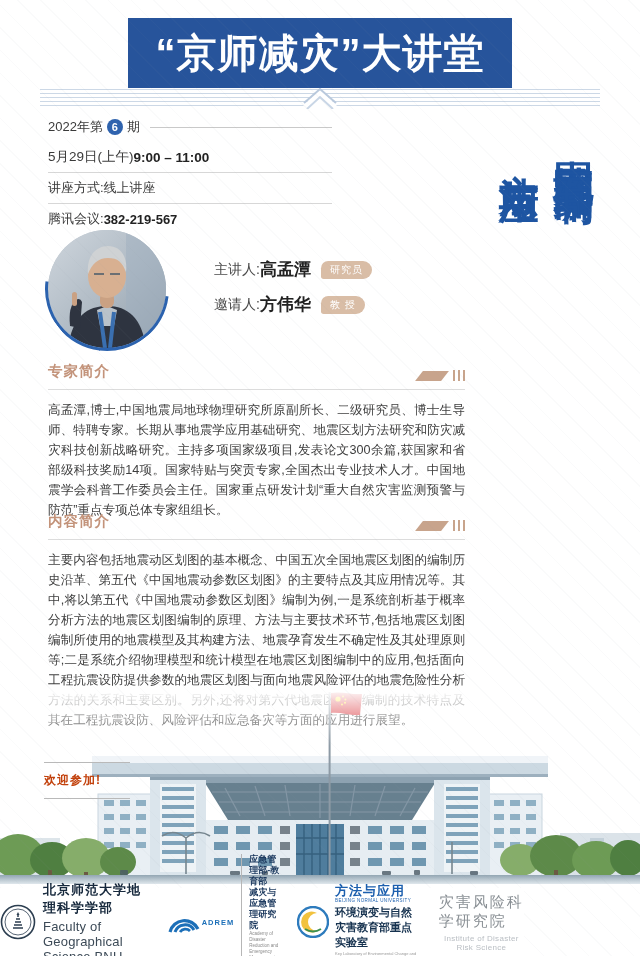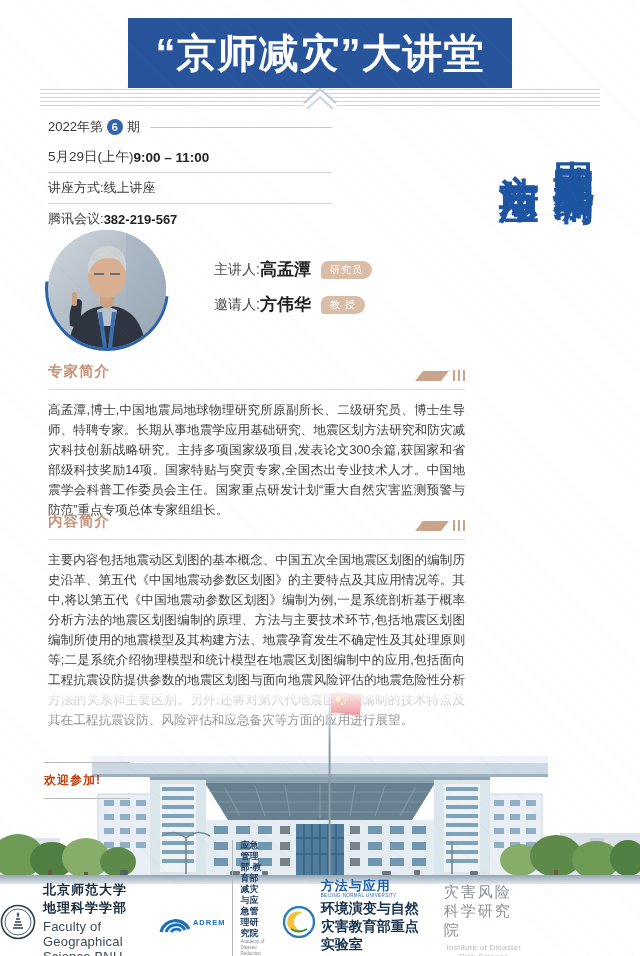--- a/index.html
+++ b/index.html
@@ -81,21 +81,21 @@
   .org1-en { font-size:13px; color:#3c4a57; margin-top:2px; letter-spacing:.2px; }
   .org2-icon-col { display:flex; flex-direction:row; align-items:center; }
   .adrem-label { font-size:7.5px; font-weight:bold; color:#1c6fb8; letter-spacing:1px; margin-top:1px; }
   .org2-text { margin-left:7px; padding-left:7px; border-left:1px solid #b6b6b6; }
   .org2-cn { font-size:9px; font-weight:bold; color:#1d3a5f; line-height:11px; }
   .org2-en { font-size:4.5px; color:#8a8a8a; line-height:6px; }
   .org3-text { margin-left:6px; }
   .org3-cn { font-family:"Liberation Serif","DejaVu Serif",serif; font-size:13px; font-weight:bold;
     color:#1c5fae; letter-spacing:1px; line-height:13px; }
   .org3-en { font-size:4.5px; color:#1c5fae; letter-spacing:.4px; margin-top:1px; }
-  .org3-lab { font-size:14px; font-weight:bold; color:#16324f; margin-top:2px; }
+  .org3-lab { font-size:11px; font-weight:bold; color:#16324f; margin-top:2px; }
   .org3-lab-en { font-size:4px; color:#9a9a9a; margin-top:1px; }
   .org4-text { text-align:left; }
   .org4-cn { font-size:15px; color:#8a9095; letter-spacing:2px; }
   .org4-en { font-size:8px; color:#b9bec3; margin-top:3px; letter-spacing:.3px;text-align:center; }
 </style>
 </head>
 <body>
 
 <div class="poster">
 

